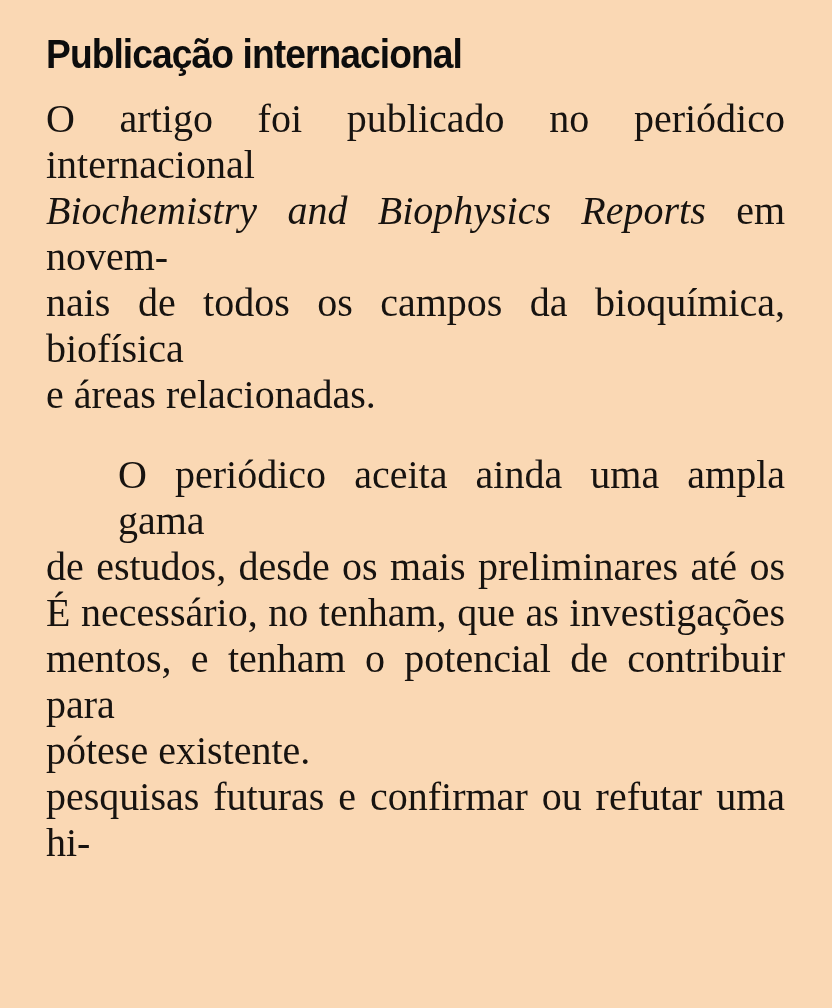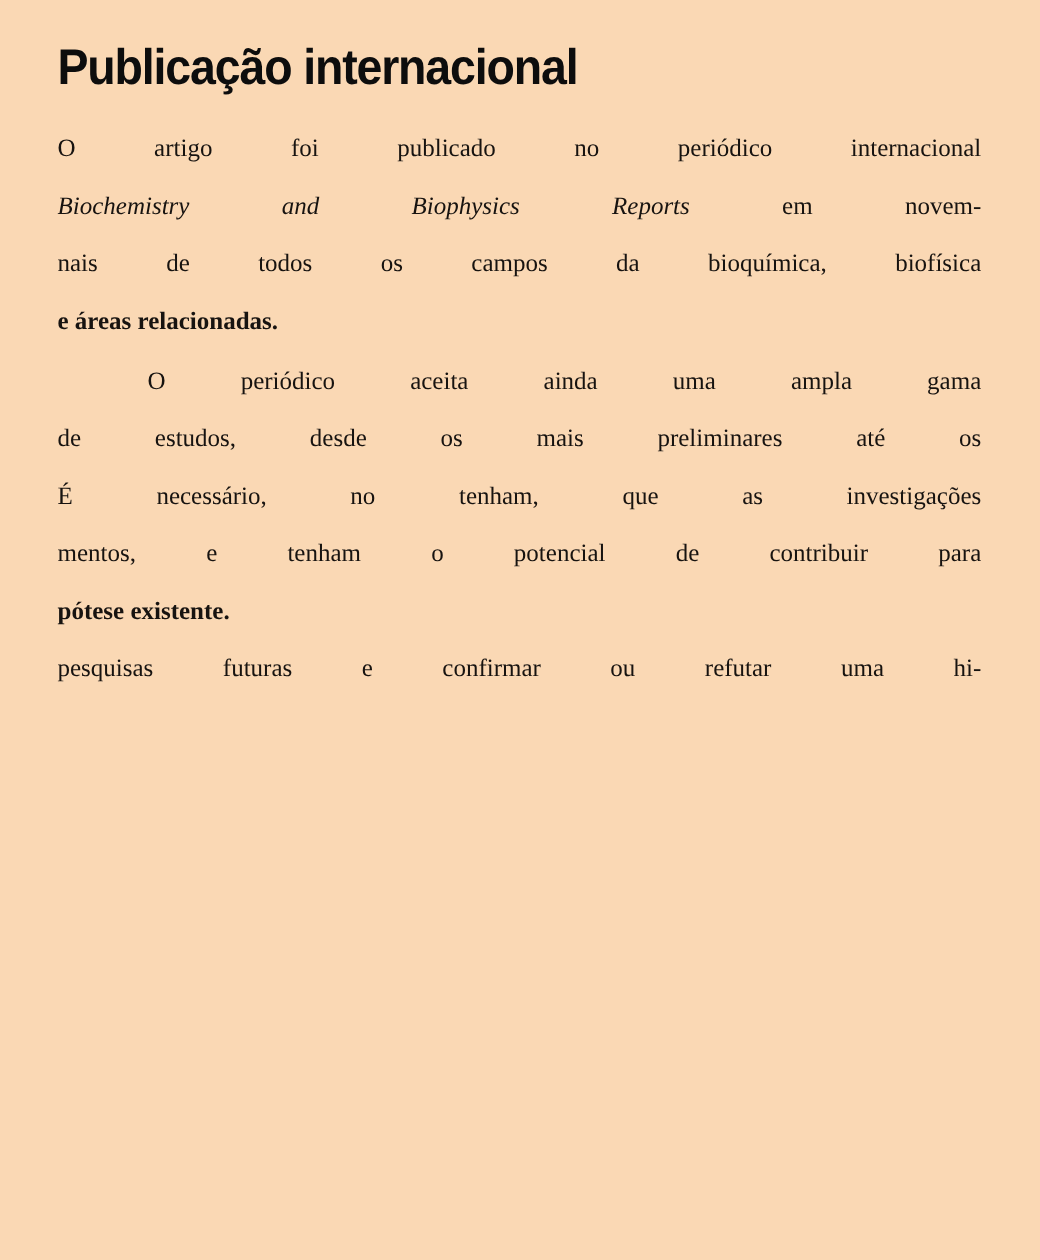--- a/index.html
+++ b/index.html
@@ -26,38 +26,37 @@
     font-size: 40px;
     line-height: 48px;
     letter-spacing: -1px;
     color: #0d0d0d;
     transform: scaleX(0.93);
     transform-origin: left center;
     white-space: nowrap;
   }
   .body-text {
     color: #171310;
-    font-size: 20px;
+    font-size: 40px;
   }
   .paragraph {
     margin: 0;
   }
   .paragraph + .paragraph {
-    margin-top: 2px;
+    margin-top: 34px;
   }
   .line {
     line-height: 46px;
     text-align: justify;
     text-align-last: justify;
     white-space: normal;
   }
   .line.last {
     text-align: right;
     text-align-last: left;
-    font-weight: bold;
   }
   .line.indent {
     padding-left: 72px;
   }
   .seg-italic {
     font-style: italic;
   }
 </style>
 </head>
 <body style="background: rgb(250, 216, 180);">

